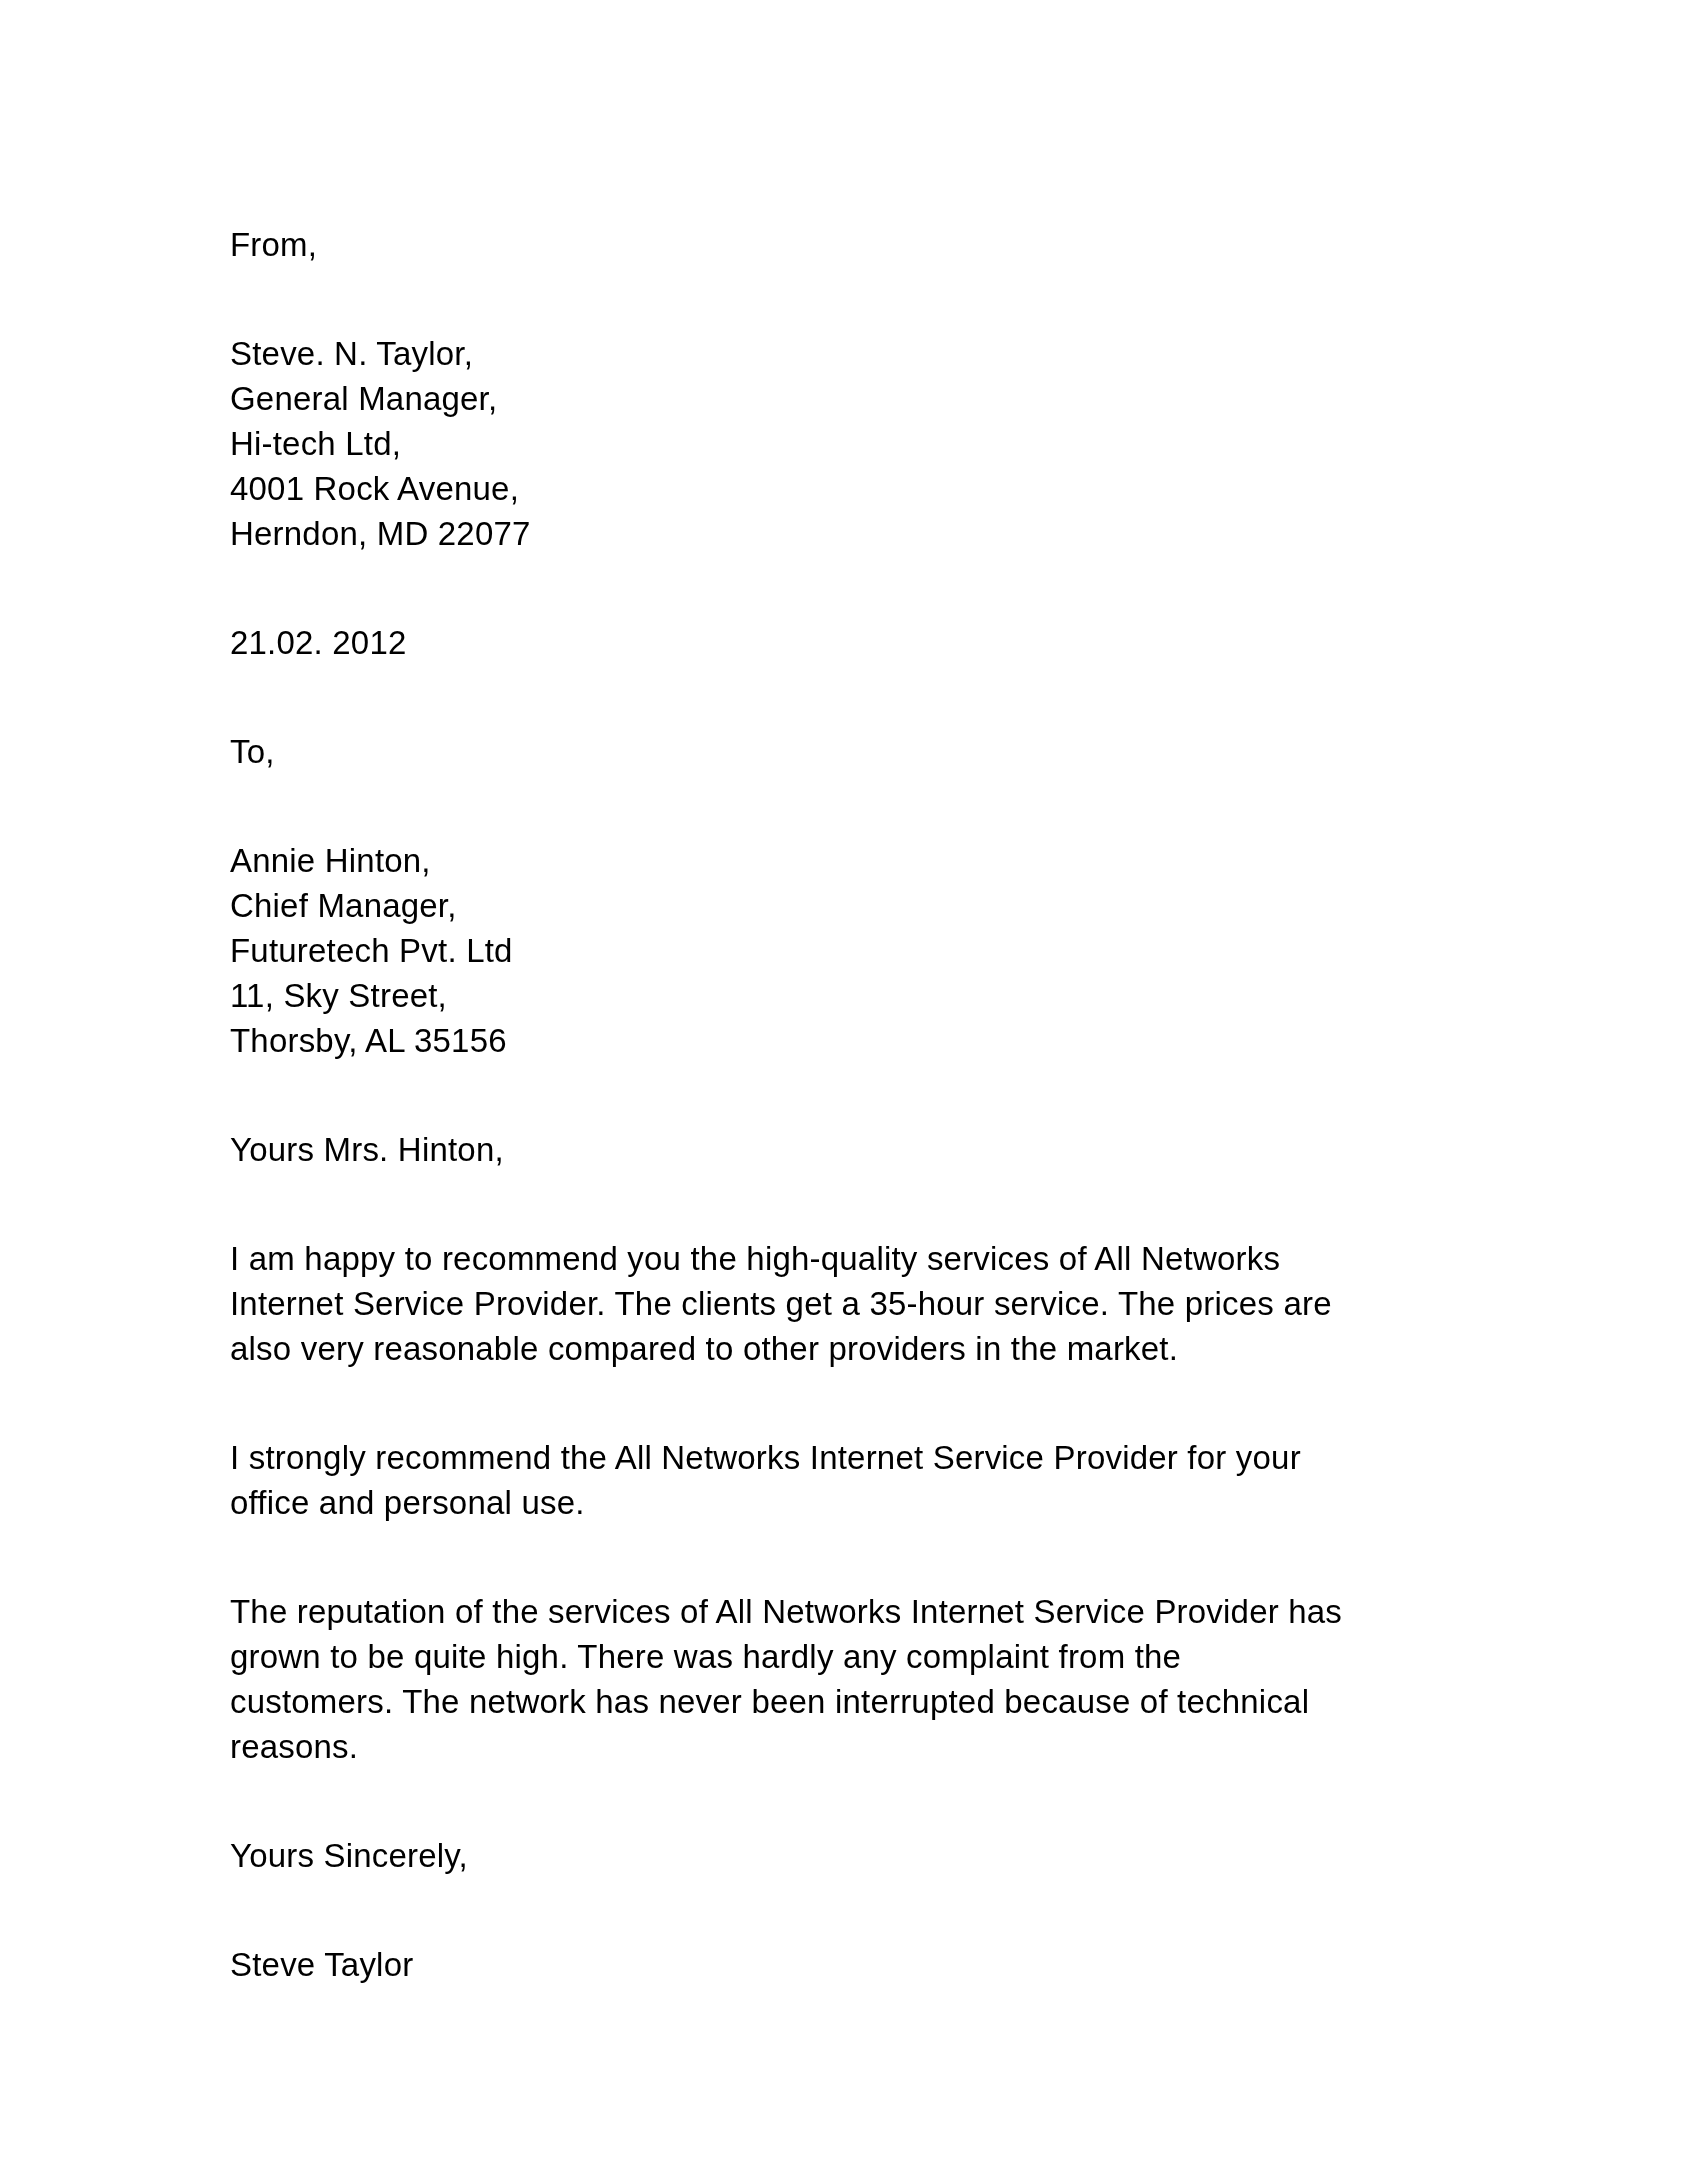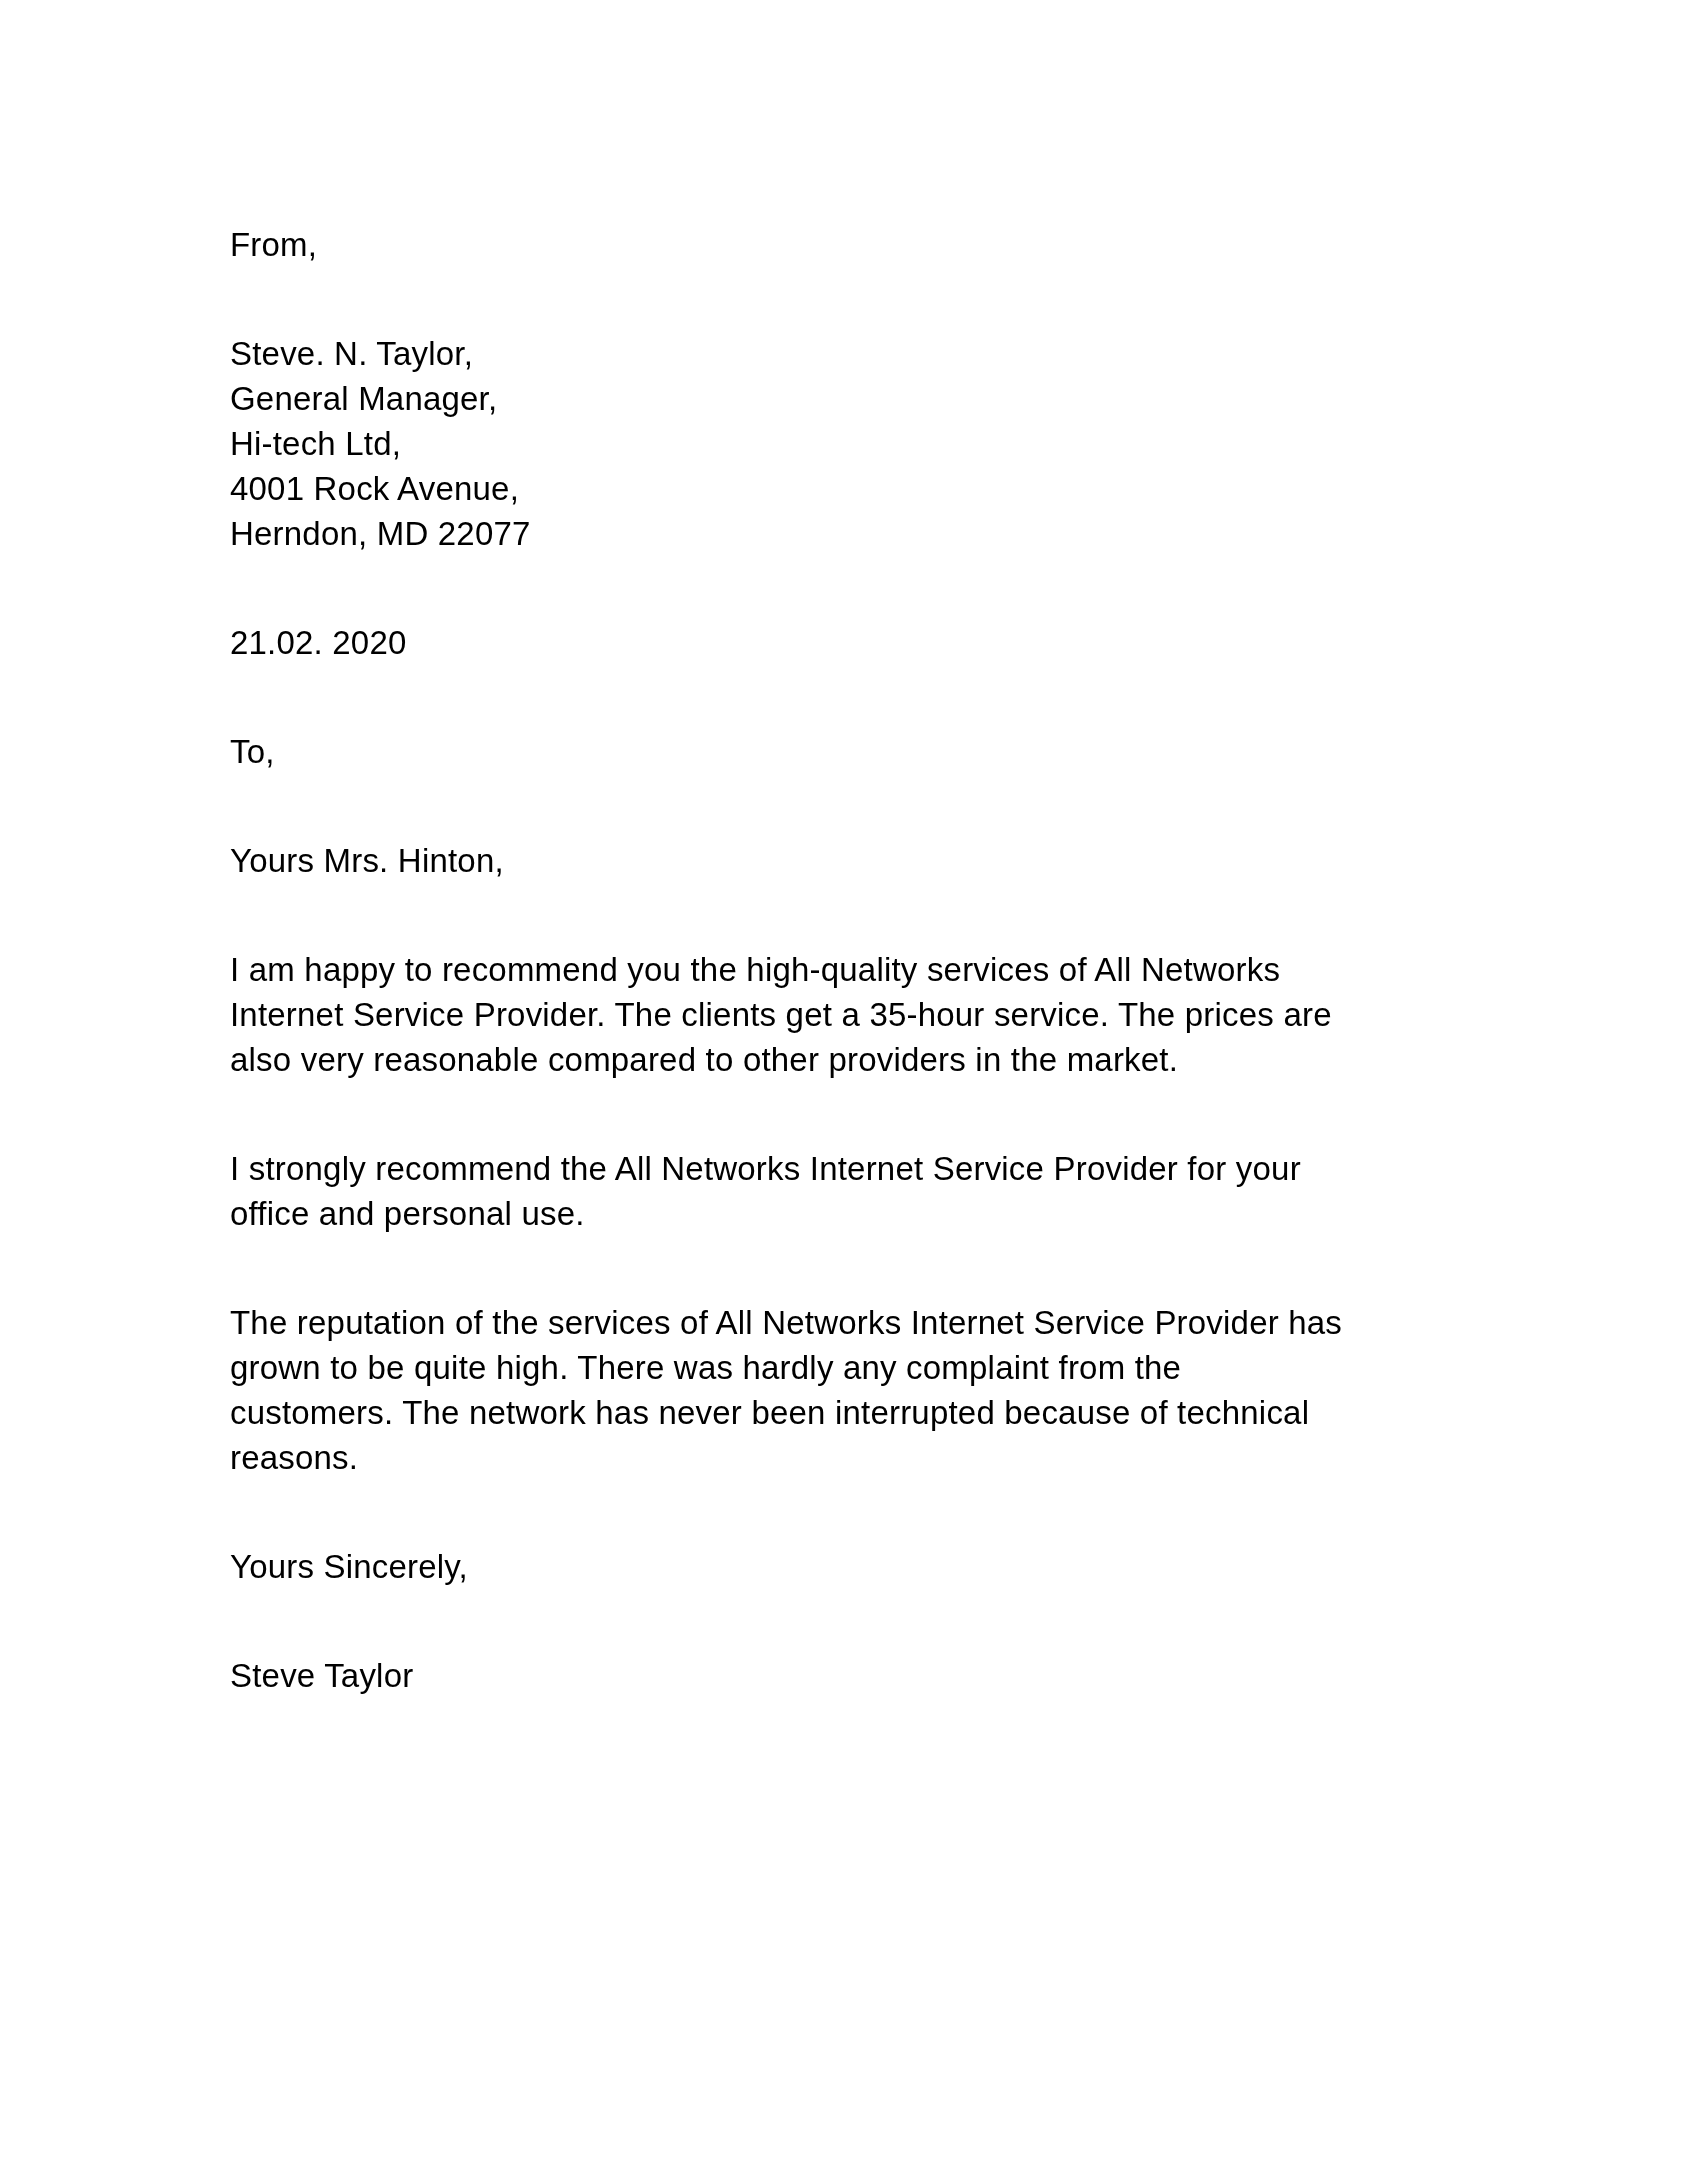--- a/index.html
+++ b/index.html
@@ -40,24 +40,29 @@
   <div class="content">
 
     <div class="block">From,</div>
 
     <div class="block">Steve. N. Taylor,
 General Manager,
 Hi-tech Ltd,
 4001 Rock Avenue,
 Herndon, MD 22077</div>
 
-    <div class="block">21.02. 2020</div>
+    <div class="block">21.02. 2012</div>
 
     <div class="block">To,</div>
 
+    <div class="block">Annie Hinton,
+Chief Manager,
+Futuretech Pvt. Ltd
+11, Sky Street,
+Thorsby, AL 35156</div>
 
 
     <div class="block">Yours Mrs. Hinton,</div>
 
     <div class="block">I am happy to recommend you the high-quality services of All Networks
 Internet Service Provider. The clients get a 35-hour service. The prices are
 also very reasonable compared to other providers in the market.</div>
 
     <div class="block">I strongly recommend the All Networks Internet Service Provider for your
 office and personal use.</div>

